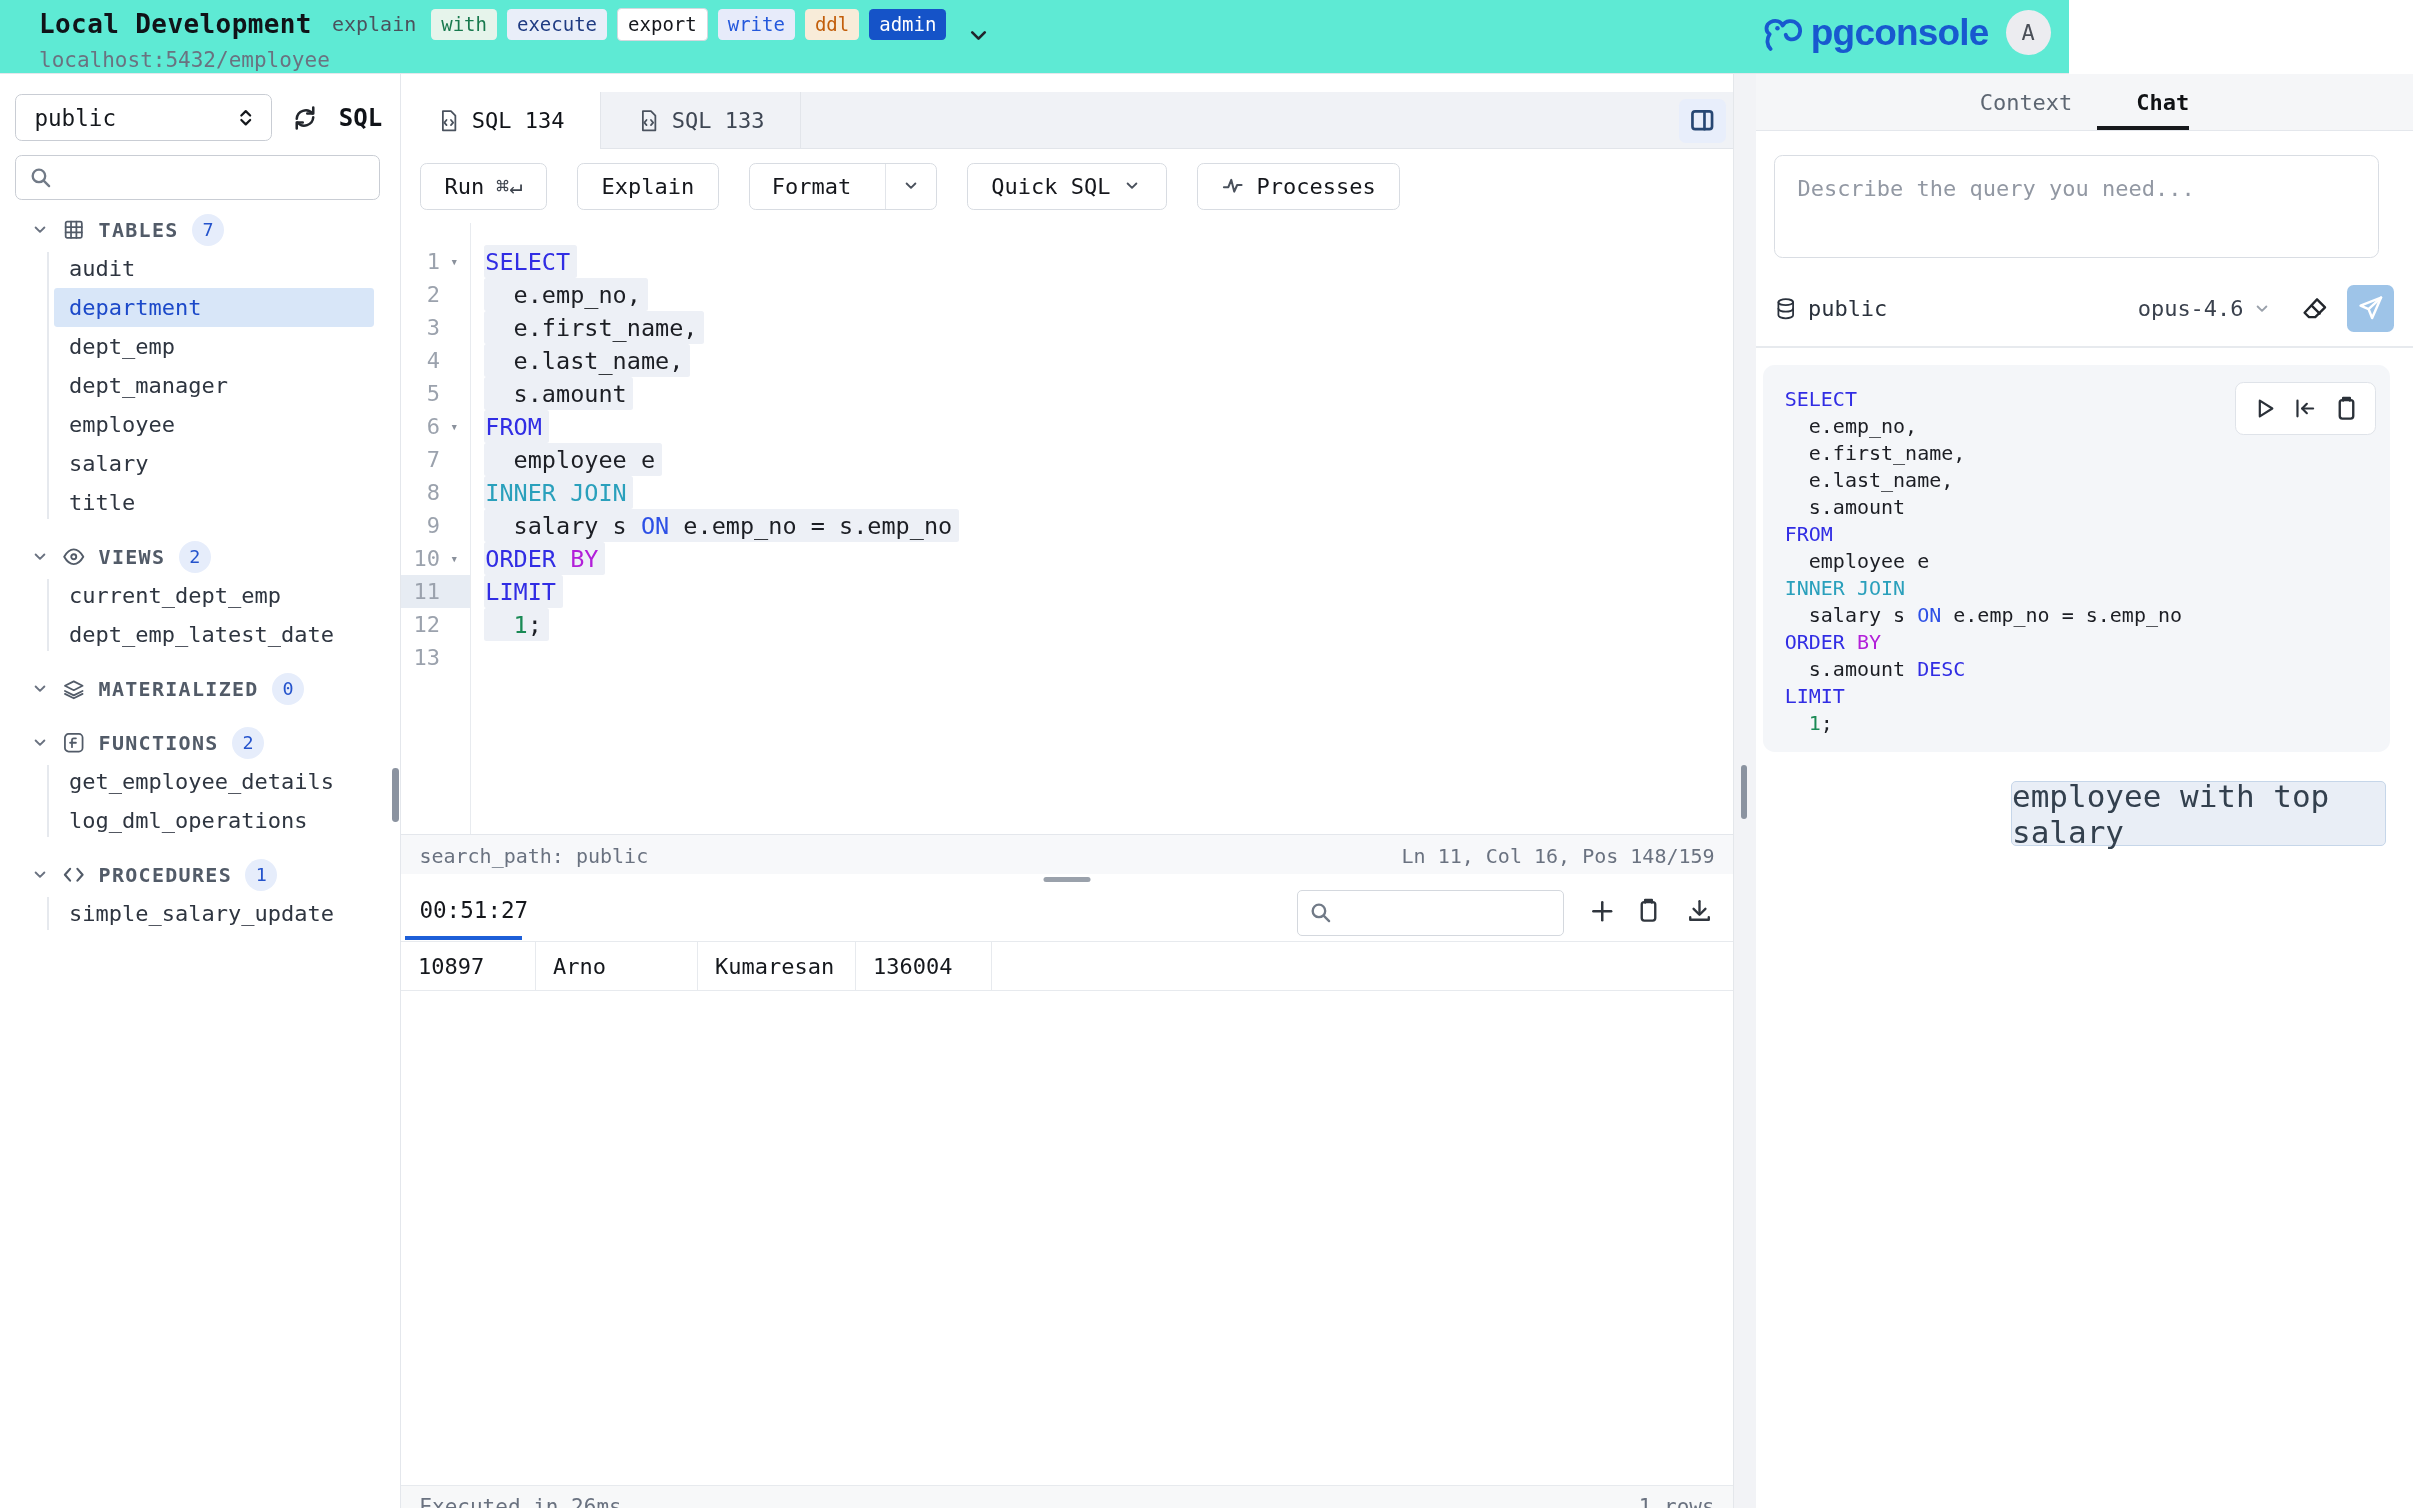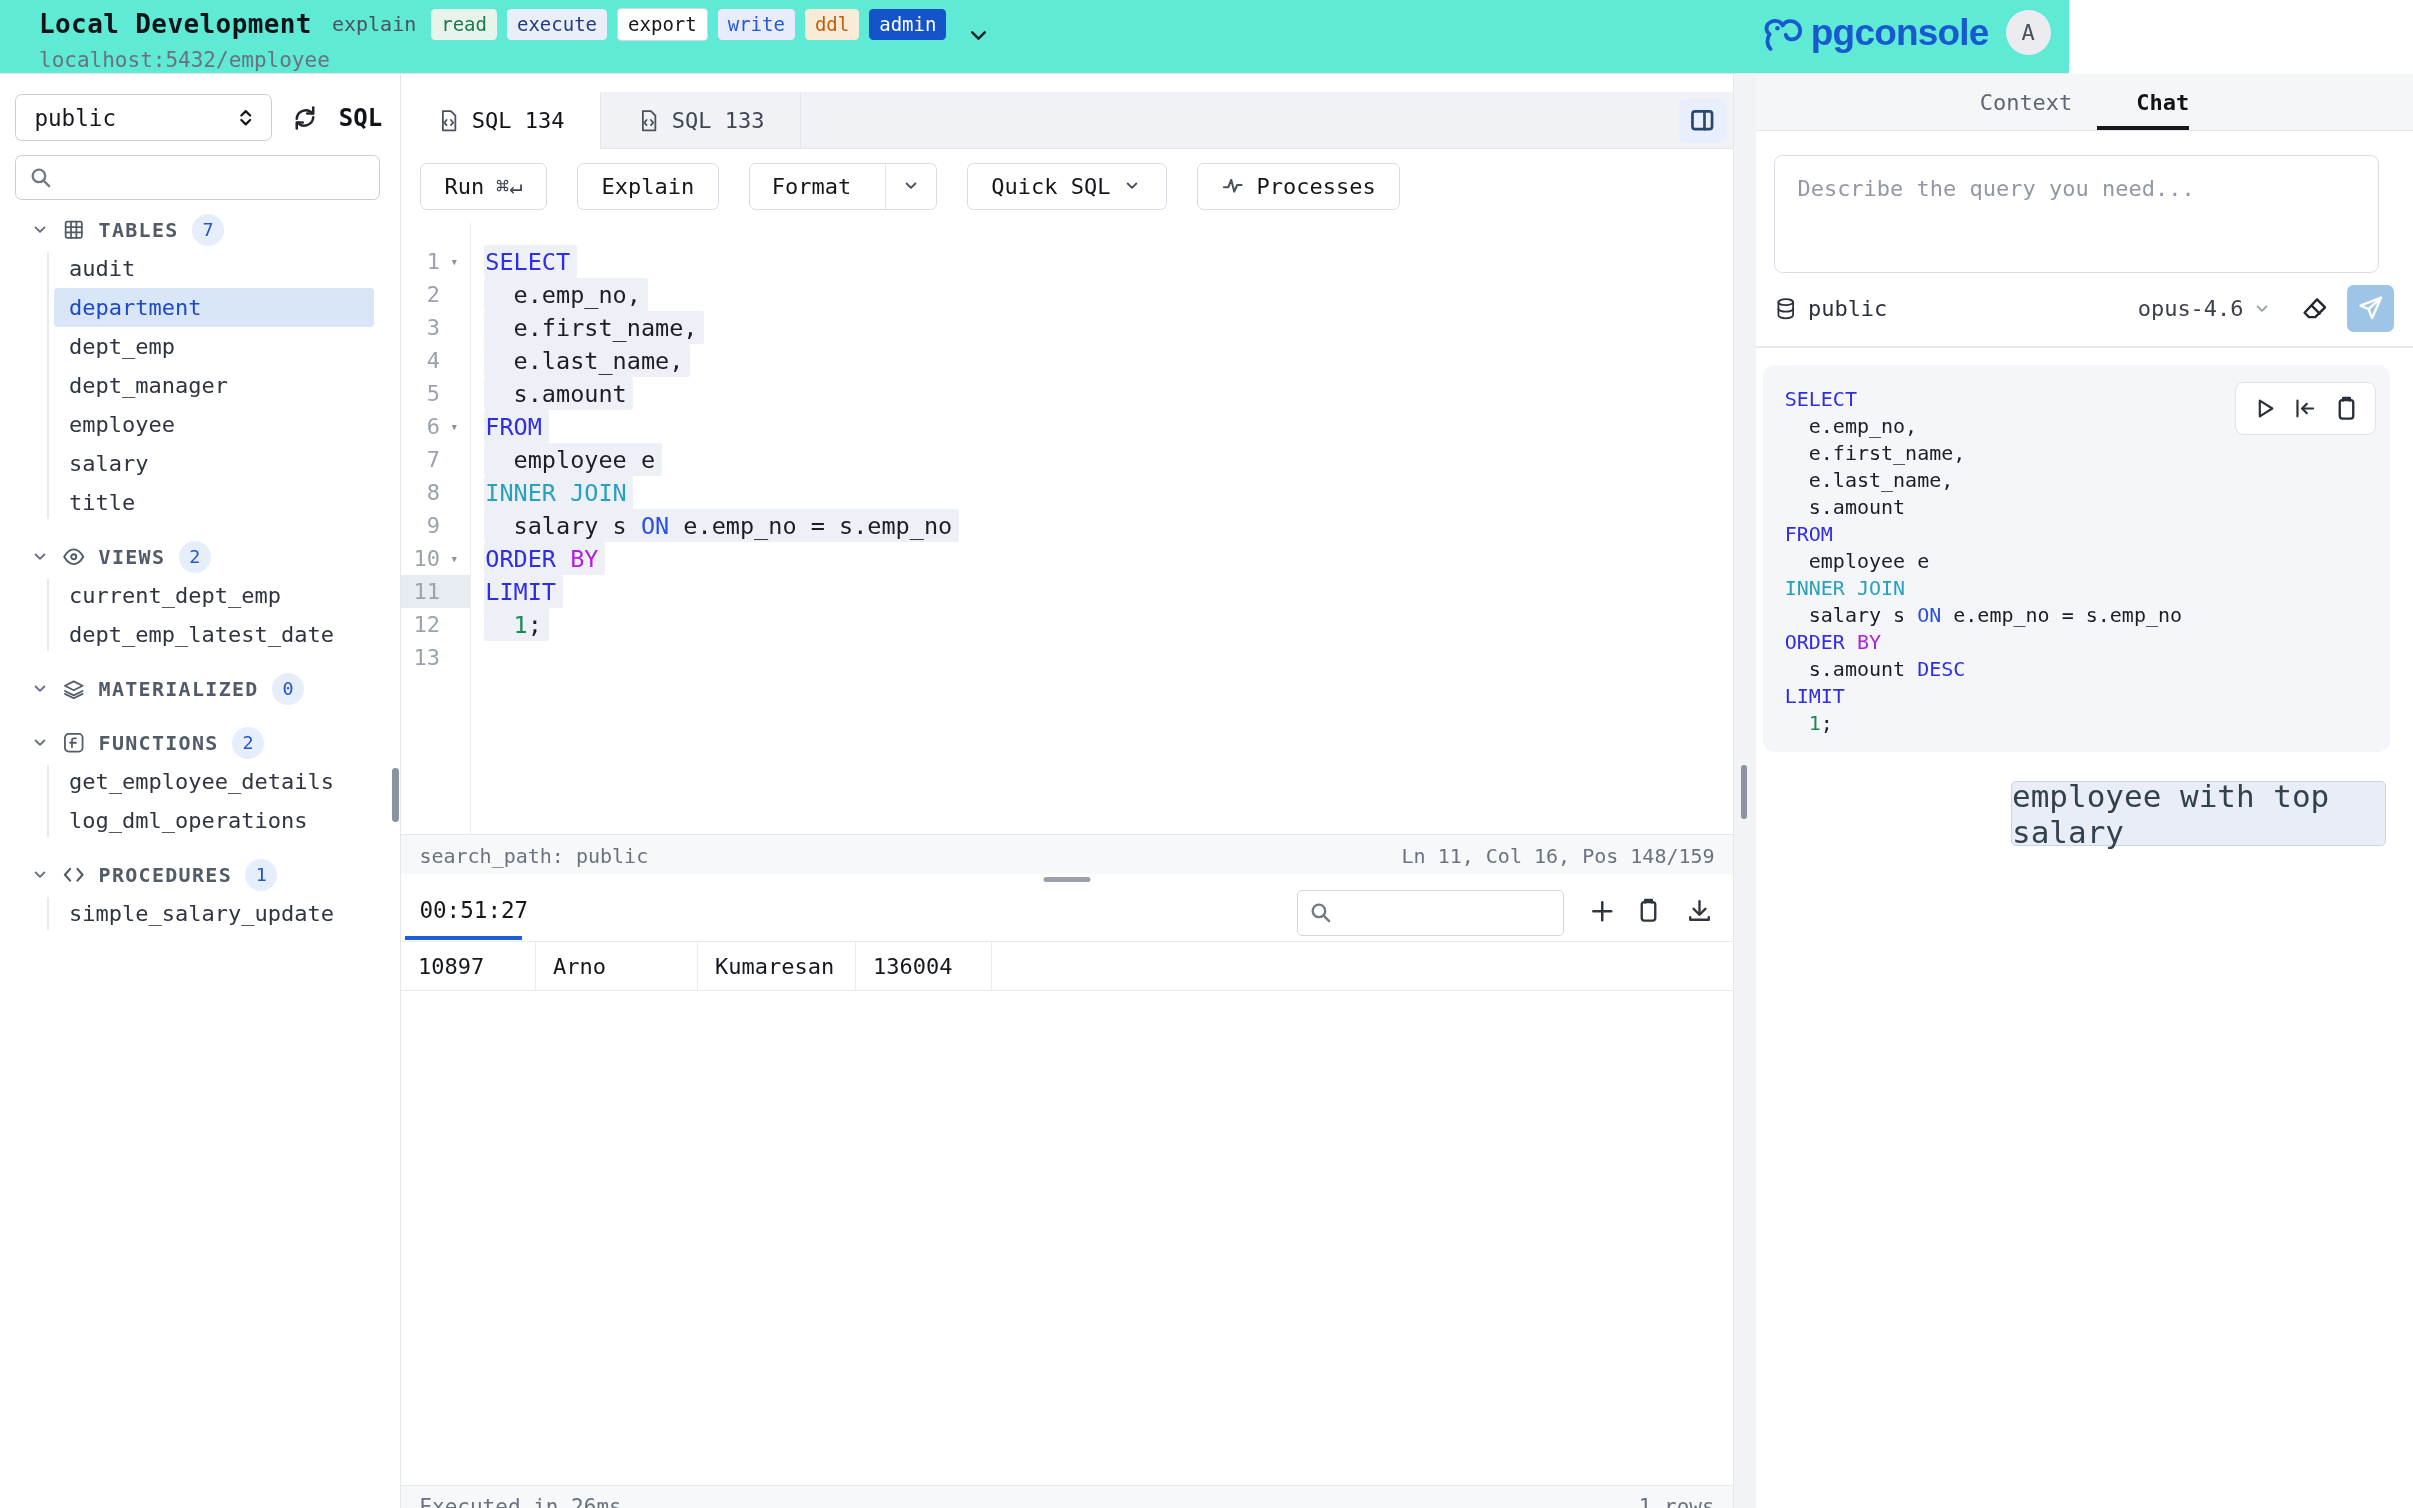--- a/index.html
+++ b/index.html
@@ -127,21 +127,21 @@
     border-left:1.7px solid #e4e7eb; border-right:1.7px solid #e4e7eb; }
 
   
   .assistant { position:absolute; left:1756px; top:74px; width:657px; height:1435px; background:#fff; }
   .as-tabs { position:absolute; left:0; top:0; width:100%; height:57px; background:#f5f6f8;
     border-bottom:1.7px solid #e4e7ec; display:flex; align-items:center; justify-content:center; gap:64px; }
   .as-tab { font-size:22px; color:#5d6672; }
   .as-tab.active { color:#101215; font-weight:bold; }
   .as-underline { position:absolute; left:341px; bottom:0; width:92px; height:4.2px; background:#17191d; }
 
-  .as-input { position:absolute; left:18.4px; top:81px; width:605px; height:118px;
+  .as-input { position:absolute; left:18.4px; top:81px; width:605px; height:103px;
     border:1.7px solid #d9dde3; border-radius:8.4px; background:#fff; resize:none;
     font-family:"DejaVu Sans Mono","Liberation Mono",monospace; font-size:22px; color:#15181d;
     padding:20px 22px; outline:none; }
   .as-input::placeholder { color:#9298a3; }
 
   .as-ctlrow { position:absolute; left:18.4px; top:211px; width:620px; height:47px;
     display:flex; align-items:center; }
   .as-schema { display:flex; align-items:center; gap:10px; font-size:22px; color:#2a313c; }
   .as-spacer { flex:1; }
   .as-model { display:flex; align-items:center; gap:8.4px; font-size:22px; color:#3a414d; }
@@ -166,21 +166,21 @@
 </style>
 </head>
 <body>
 
 <div class="app-header">
   <div class="hdr-left">
     <div class="hdr-row1">
       <span class="hdr-title">Local Development</span>
       <span class="hdr-mode">explain</span>
       <span class="badges" id="badges">
-          <span class="badge green">read</span>
+          <span class="badge green">with</span>
           <span class="badge navy">execute</span>
           <span class="badge plain">export</span>
           <span class="badge blue">write</span>
           <span class="badge orange">ddl</span>
           <span class="badge solid">admin</span>
         </span>
       <span class="hdr-chevron">
           <svg width="25" height="25" viewBox="0 0 32 32" fill="none" stroke="currentColor" stroke-width="3.4" stroke-linecap="round" stroke-linejoin="round">
             <polyline points="8 12 16 20 24 12"></polyline>
           </svg>

